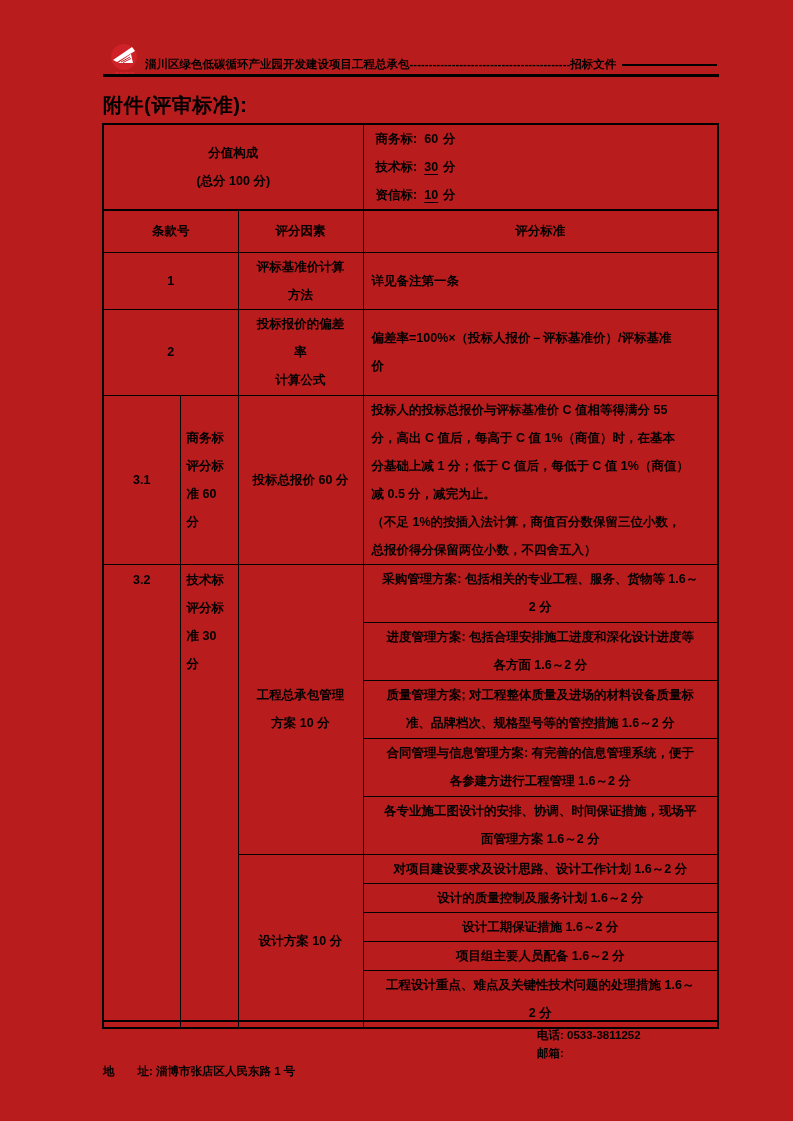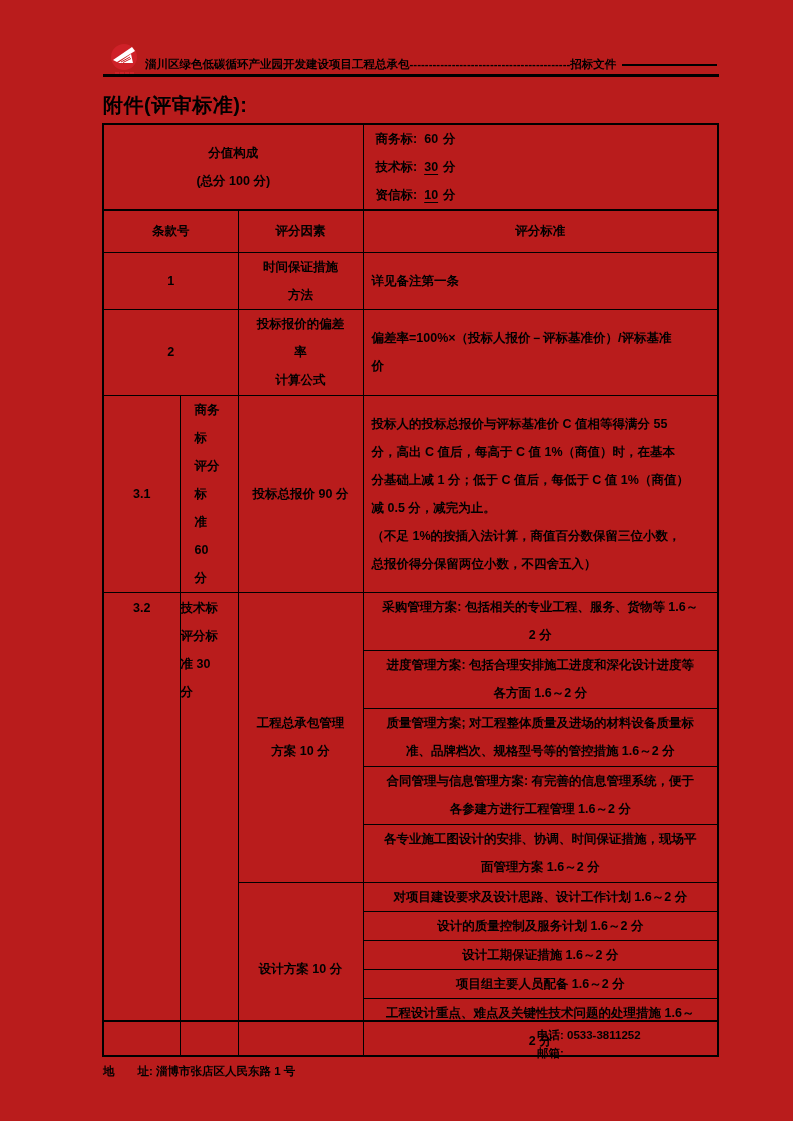--- a/index.html
+++ b/index.html
@@ -100,52 +100,52 @@
     </tr>
 
     <tr class="rh">
       <td colspan="2" class="tc narrow">条款号</td>
       <td class="tc">评分因素</td>
       <td class="tc">评分标准</td>
     </tr>
 
     <tr class="r1">
       <td colspan="2" class="tc narrow">1</td>
-      <td class="tc pre">时间保证措施
+      <td class="tc pre">评标基准价计算
 方法</td>
       <td>详见备注第一条</td>
     </tr>
 
     <tr class="r2">
       <td colspan="2" class="tc narrow">2</td>
       <td class="tc pre">投标报价的偏差
 率
 计算公式</td>
       <td class="pre lh29">偏差率=100%×（投标人报价－评标基准价）/评标基准
 价</td>
     </tr>
 
     <tr class="r31">
       <td class="tc narrow">3.1</td>
-      <td class="pre lh29 narrow" style="padding:0 14px;margin-top:24px;">商务标
+      <td class="pre lh29 narrow" style="padding:0 6px;margin-top:24px;">商务标
 评分标
 准 60
 分</td>
-      <td class="tc">投标总报价 90 分</td>
+      <td class="tc">投标总报价 60 分</td>
       <td class="pre lh27">投标人的投标总报价与评标基准价 C 值相等得满分 55
 分，高出 C 值后，每高于 C 值 1%（商值）时，在基本
 分基础上减 1 分；低于 C 值后，每低于 C 值 1%（商值）
 减 0.5 分，减完为止。
 （不足 1%的按插入法计算，商值百分数保留三位小数，
 总报价得分保留两位小数，不四舍五入）</td>
     </tr>
 
     <tr class="rs2">
       <td class="tc narrow vtop" rowspan="10">3.2</td>
-      <td class="pre lh29 narrow vtop" rowspan="10" style="padding:0 0;">技术标
+      <td class="pre lh29 narrow vtop" rowspan="10" style="padding:0 6px;">技术标
 评分标
 准 30
 分</td>
       <td class="tc pre" rowspan="5">工程总承包管理
 方案 10 分</td>
       <td class="tc pre">采购管理方案: 包括相关的专业工程、服务、货物等 1.6～
 2 分</td>
     </tr>
     <tr class="rs2">
           <td class="tc pre">进度管理方案: 包括合理安排施工进度和深化设计进度等

